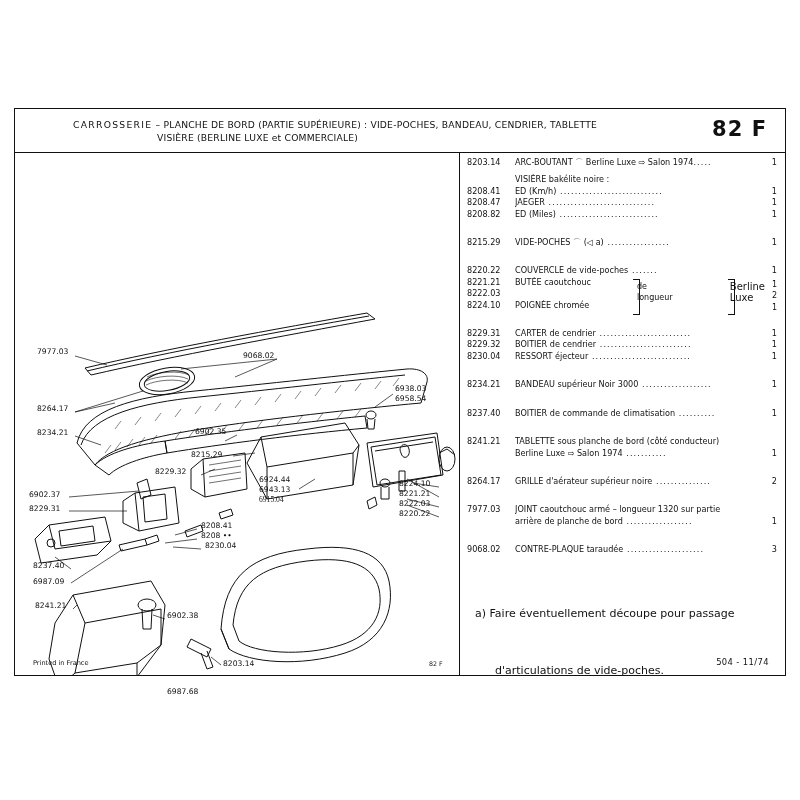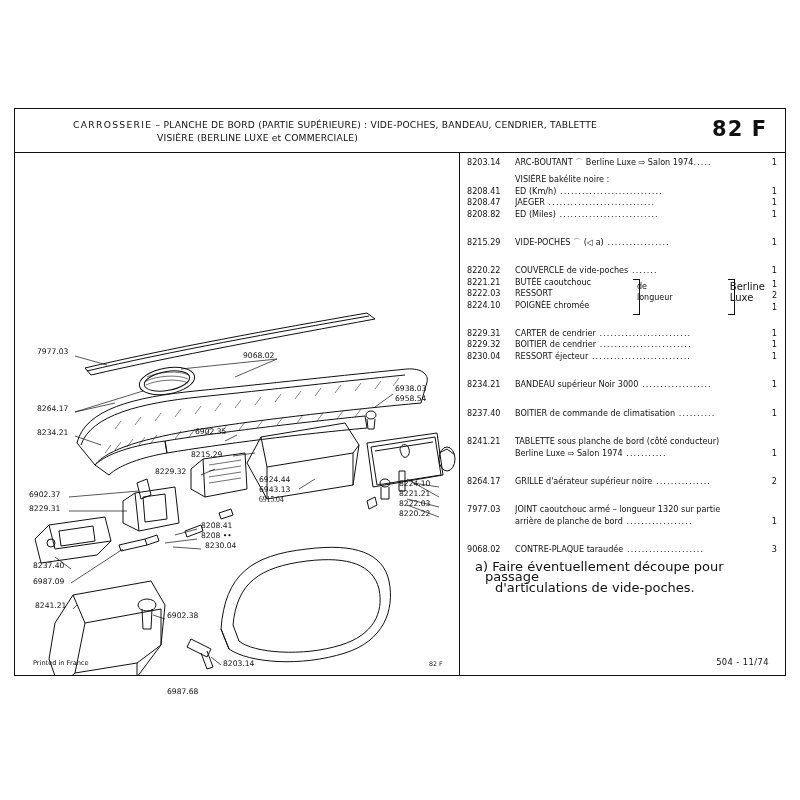--- a/index.html
+++ b/index.html
@@ -96,24 +96,25 @@
   .spacer {
     height: 11px;
   }
   .spacer-sm {
     height: 6px;
   }
   .indent {
     padding-left: 48px;
   }
   .note {
-    font-size: 13px;
+    font-size: 11px;
     line-height: 10.5px;
     padding-left: 18px;
     text-indent: -10px;
+    margin-top: 47px;
   }
   .dots {
     letter-spacing: 1.1px;
   }
   
   .bracket-wrap {
     position: relative;
   }
   .bracket {
     position: absolute;
@@ -436,21 +437,20 @@
         <span class="qty">1</span>
       </div>
 
       <div class="bracket-wrap">
         <div class="row">
           <span class="ref">8221.21</span>
           <span class="desc">BUTÉE caoutchouc</span>
         </div>
         <div class="row">
           <span class="ref">8222.03</span>
-          <span class="desc">RESSORT</span>
         </div>
         <div class="row">
           <span class="ref">8224.10</span>
           <span class="desc">POIGNÉE chromée</span>
         </div>
         <div class="brace-de"></div>
         <div class="de-label">
           <div>de</div>
           <div>longueur</div>
         </div>

